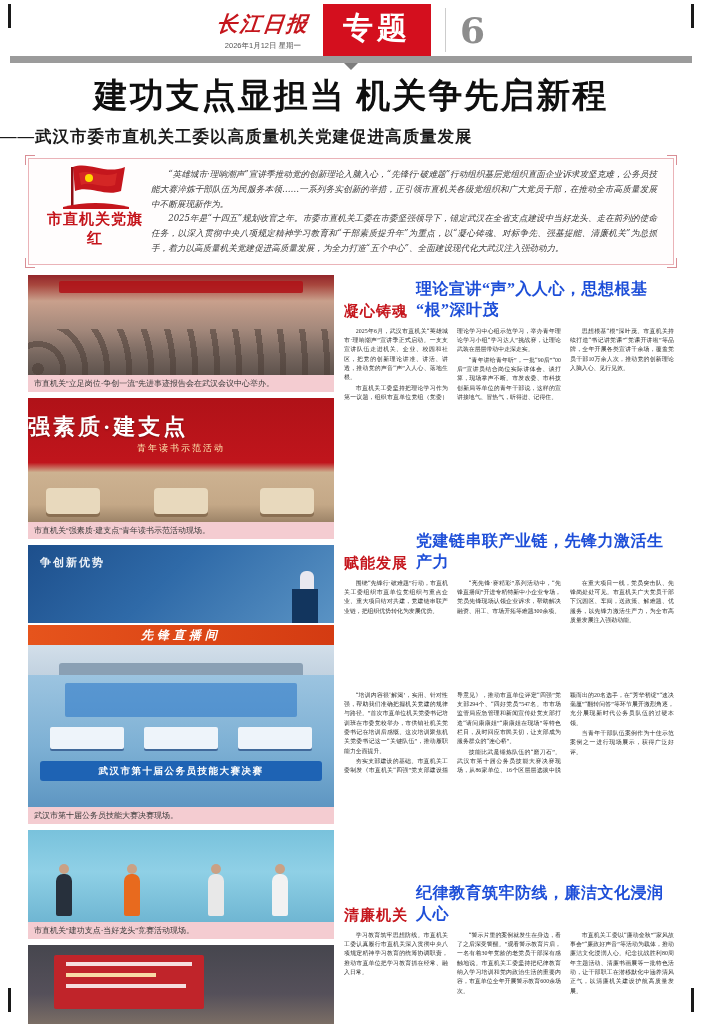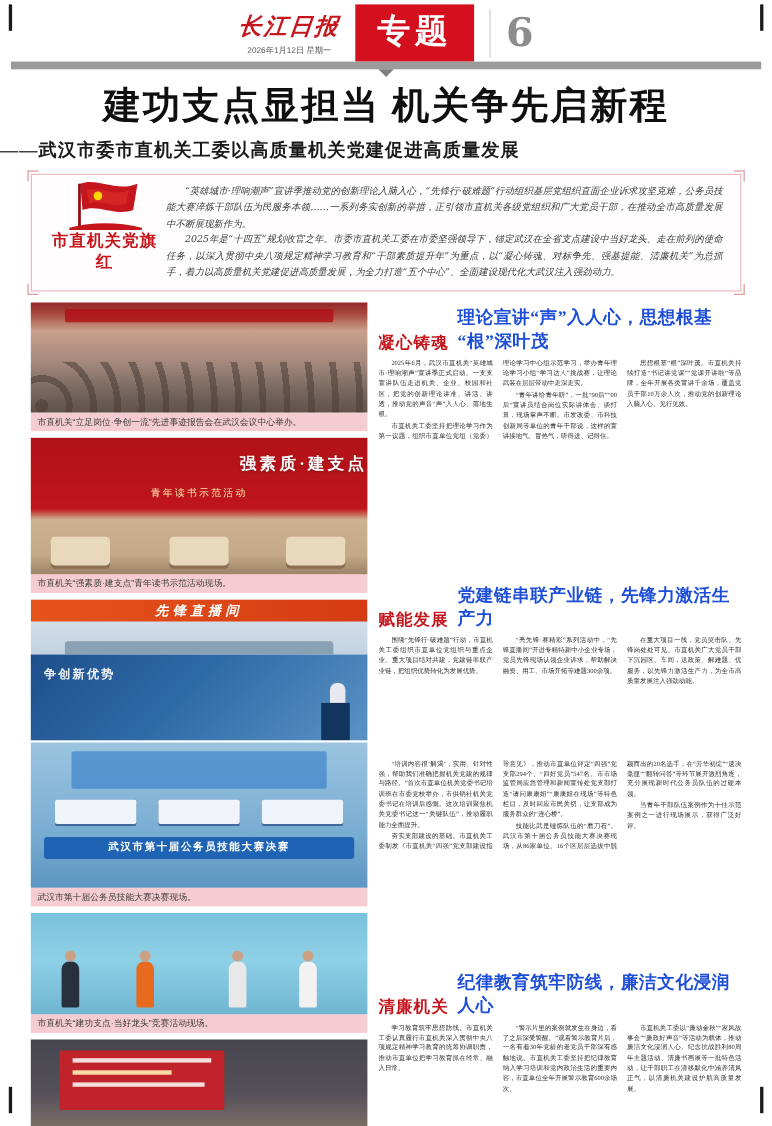--- a/index.html
+++ b/index.html
@@ -70,22 +70,22 @@
     padding:3px 6px; font-family:"Liberation Sans", sans-serif; margin-bottom:6px;
   }
 
   
   .ph1 { height:100px; background:linear-gradient(180deg,#93262a 0%,#a8473e 10%,#c9a08c 26%,#a3887b 55%,#77675f 80%,#5e524c 100%); }
   .ph1 .banner-strip { position:absolute; top:6px; left:10%; width:80%; height:12px; background:#b01218; opacity:.85; border-radius:2px; }
   .ph1 .heads { position:absolute; bottom:0; left:0; right:0; height:46px;
     background:repeating-radial-gradient(circle at 10px 40px, #4a3c35 0 6px, transparent 6px 22px); opacity:.55; }
 
   .ph2 { height:124px; background:linear-gradient(180deg,#b01218 0%,#c0151c 52%,#cdb291 60%,#c4a887 86%,#9d8468 100%); }
-  .ph2 .big-text { position:absolute; top:14px; width:100%; text-align:right; color:#fff; font-weight:bold;
-    font-size:15px; letter-spacing:3px; text-shadow:0 1px 2px rgba(0,0,0,.3);padding-left:38px; }
+  .ph2 .big-text { position:absolute; top:14px; width:100%; text-align:left; color:#fff; font-weight:bold;
+    font-size:22px; letter-spacing:3px; text-shadow:0 1px 2px rgba(0,0,0,.3); }
   .ph2 .sub-text { position:absolute; top:44px; width:100%; text-align:center; color:#ffe9b0; font-size:9px; letter-spacing:2px; }
   .ph2 .sofa { position:absolute; bottom:8px; width:54px; height:26px; background:#e8d9bd; border-radius:4px; box-shadow:0 3px 0 #8a6f52; }
 
   .ph3 { height:78px; background:linear-gradient(135deg,#1d4f8c 0%,#2f6aa8 45%,#5a93c4 100%); margin-bottom:2px; }
   .ph3 .screen-text { position:absolute; top:10px; left:12px; color:#fff; font-weight:bold; font-size:11px; letter-spacing:2px; opacity:.92; }
   .ph3 .podium { position:absolute; right:16px; bottom:0; width:26px; height:34px; background:#12355e; }
   .ph3 .person { position:absolute; right:20px; bottom:30px; width:14px; height:22px; background:#e8e8f0; border-radius:6px 6px 2px 2px; }
 
   .ph4 { height:50px; background:linear-gradient(180deg,#dde7f0 0%,#c2d2e0 100%); }
   .ph4 .live-banner { position:absolute; top:0; left:0; right:0; height:20px; background:linear-gradient(90deg,#e6541c,#d43b12);
@@ -184,28 +184,28 @@
 
       <div class="photo ph2">
         <div class="big-text">强素质·建支点</div>
         <div class="sub-text">青年读书示范活动</div>
         <div class="sofa" style="left:18px;"></div>
         <div class="sofa" style="left:126px;"></div>
         <div class="sofa" style="left:232px;"></div>
       </div>
       <div class="caption">市直机关“强素质·建支点”青年读书示范活动现场。</div>
 
-      <div class="photo ph4">
-        <div class="live-banner">先锋直播间</div>
-        <div class="desk"></div>
-      </div>
       <div class="photo ph3">
         <div class="screen-text">争创新优势</div>
         <div class="person"></div>
         <div class="podium"></div>
+      </div>
+      <div class="photo ph4">
+        <div class="live-banner">先锋直播间</div>
+        <div class="desk"></div>
       </div>
 
       <div class="photo ph5">
         <div class="screen"></div>
         <div class="desks">
             <div></div>
             <div></div>
             <div></div>
           </div>
         <div class="contest-banner">武汉市第十届公务员技能大赛决赛</div>

